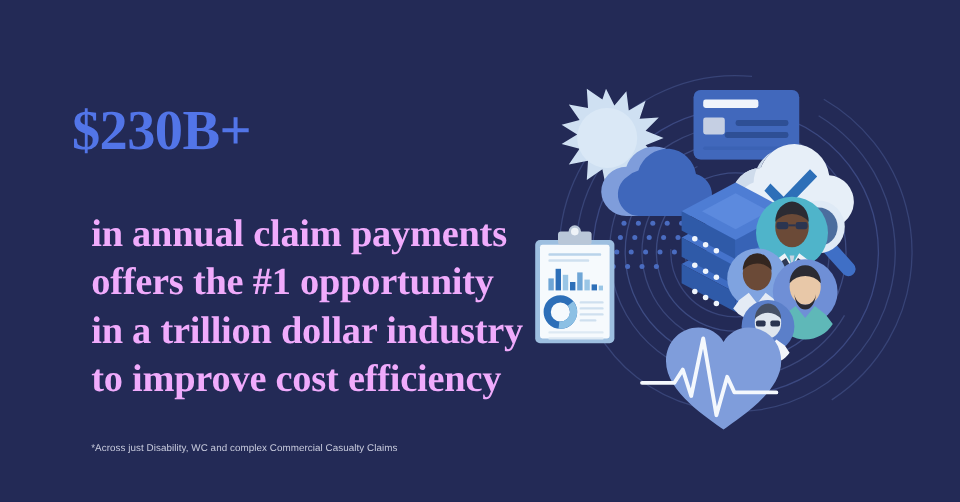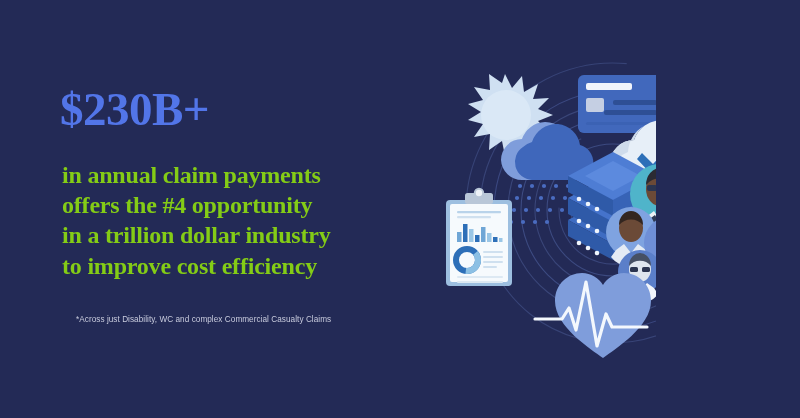--- a/index.html
+++ b/index.html
@@ -5,21 +5,21 @@
   html, body {
     margin: 0;
     padding: 0;
     background: #232a56;
   }
   body {
     font-family: "Liberation Sans", sans-serif;
   }
   #stage {
     position: relative;
-    width: 656px;
+    width: 800px;
     height: 418px;
     background: #232a56;
     overflow: hidden;
   }
 
   
   #text-block {
     position: absolute;
     left: 60px;
     top: 86px;
@@ -29,27 +29,27 @@
     font-family: "Liberation Serif", "DejaVu Serif", serif;
     font-size: 47px;
     line-height: 1.02;
     font-weight: 700;
     color: #5275e8;
     letter-spacing: -0.5px;
     margin: 0;
     white-space: nowrap;
   }
   #subhead {
-    margin: 2px;
+    margin: 16px;
     padding-top: 24px;
     font-family: "Liberation Serif", "DejaVu Serif", serif;
-    font-size: 24px;
+    font-size: 32px;
     line-height: 1.26;
     font-weight: 700;
-    color: #84cc16;
+    color: #f0abfc;
     letter-spacing: -0.2px;
   }
   #subhead .ln { display: block; white-space: nowrap; }
   #footnote {
     margin: 16px;
     padding-top: 18px;
     font-family: "Liberation Sans", sans-serif;
     font-size: 8.2px;
     line-height: 1.3;
     color: #c8cbdd;
@@ -69,21 +69,21 @@
 </style>
 </head>
 <body>
 
 <div id="stage">
 
   <div id="text-block">
     <p id="headline">$230B+</p>
     <div id="subhead">
       <span class="ln">in annual claim payments</span>
-      <span class="ln">offers the #4 opportunity</span>
+      <span class="ln">offers the #1 opportunity</span>
       <span class="ln">in a trillion dollar industry</span>
       <span class="ln">to improve cost efficiency</span>
     </div>
     <p id="footnote">*Across just Disability, WC and complex Commercial Casualty Claims</p>
   </div>
 
   <div id="illustration">
     <svg width="345" height="330" viewBox="0 0 345 330" xmlns="http://www.w3.org/2000/svg">
       <defs>
         <clipPath id="clipHeart">

